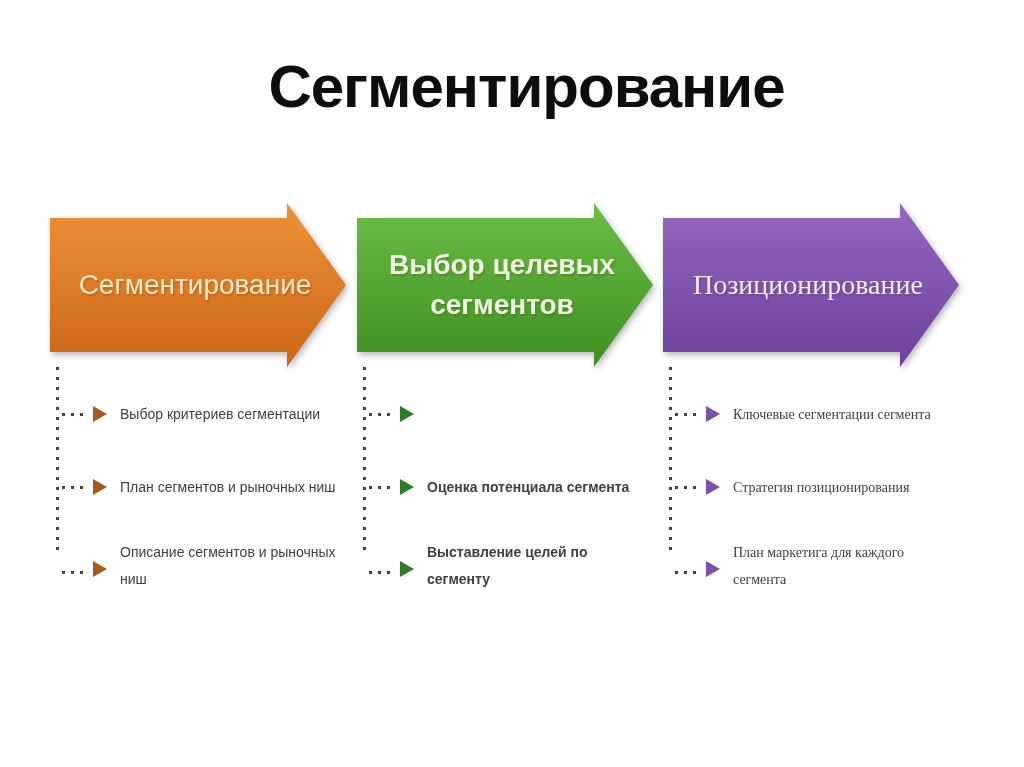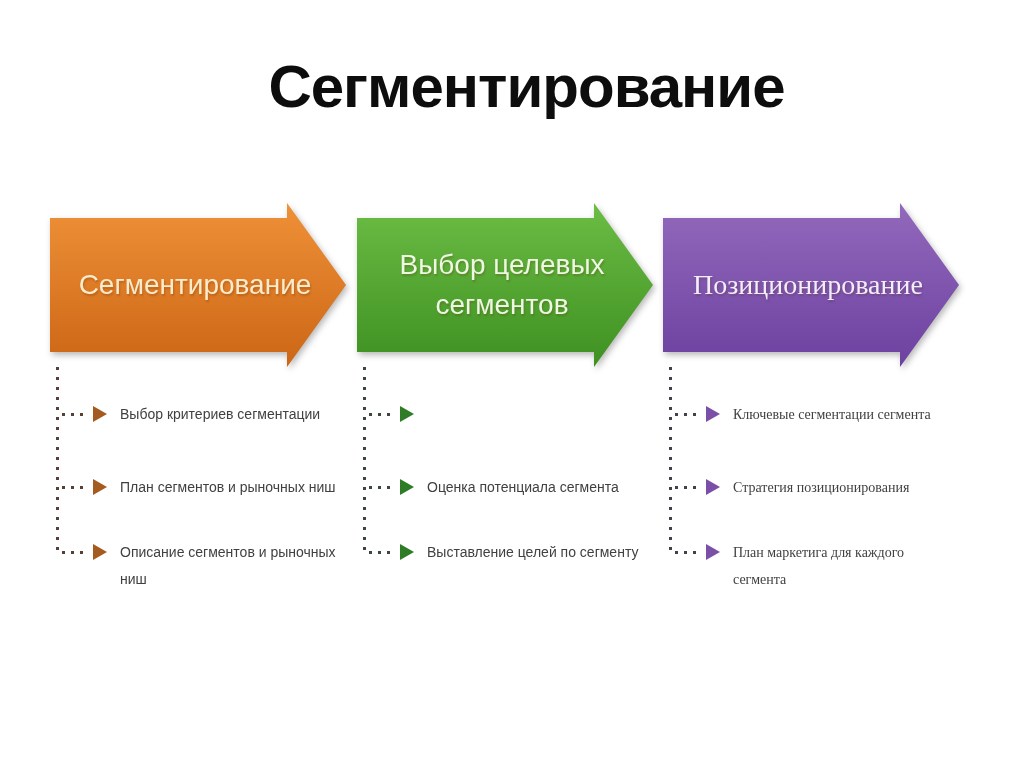--- a/index.html
+++ b/index.html
@@ -15,21 +15,21 @@
     position:absolute;
     top:52px;left:0;right:0;
     text-align:center;
     font-size:60px;
     font-weight:bold;
     letter-spacing:-1px;
     color:#0d0d0d;
   }
   .column{position:absolute;top:203px;width:307px;height:520px;}
   .c0{left:50px;}
-  .c1{left:357px;}
+  .c1{left:357px;font-weight:bold;}
   .c2{left:663px;font-family:Liberation Serif, serif;}
 
   .arrow-wrap{
     position:absolute;top:0;left:0;
     width:296px;height:164px;
     filter:drop-shadow(2px 3px 3px rgba(0,0,0,0.28));
   }
   .arrow-shape{
     position:absolute;top:0;left:0;
     width:296px;height:164px;
@@ -52,21 +52,21 @@
     position:absolute;left:6px;top:0;
     width:3px;height:190px;
     background:repeating-linear-gradient(to bottom,var(--dots) 0 3px,transparent 3px 10px);
   }
   .row{
     position:absolute;left:12px;
     display:flex;align-items:flex-start;
   }
   .r1{top:34px;}
   .r2{top:107px;}
-  .r3{top:172px;}
+  .r3{top:172px;align-items:center;}
   .hdots{
     width:27px;height:3px;
     margin-top:12px;
     background:repeating-linear-gradient(to right,var(--dots) 0 3px,transparent 3px 9px);
   }
   .tri{
     width:0;height:0;
     margin-left:4px;margin-top:5px;
     border-top:8px solid transparent;
     border-bottom:8px solid transparent;

